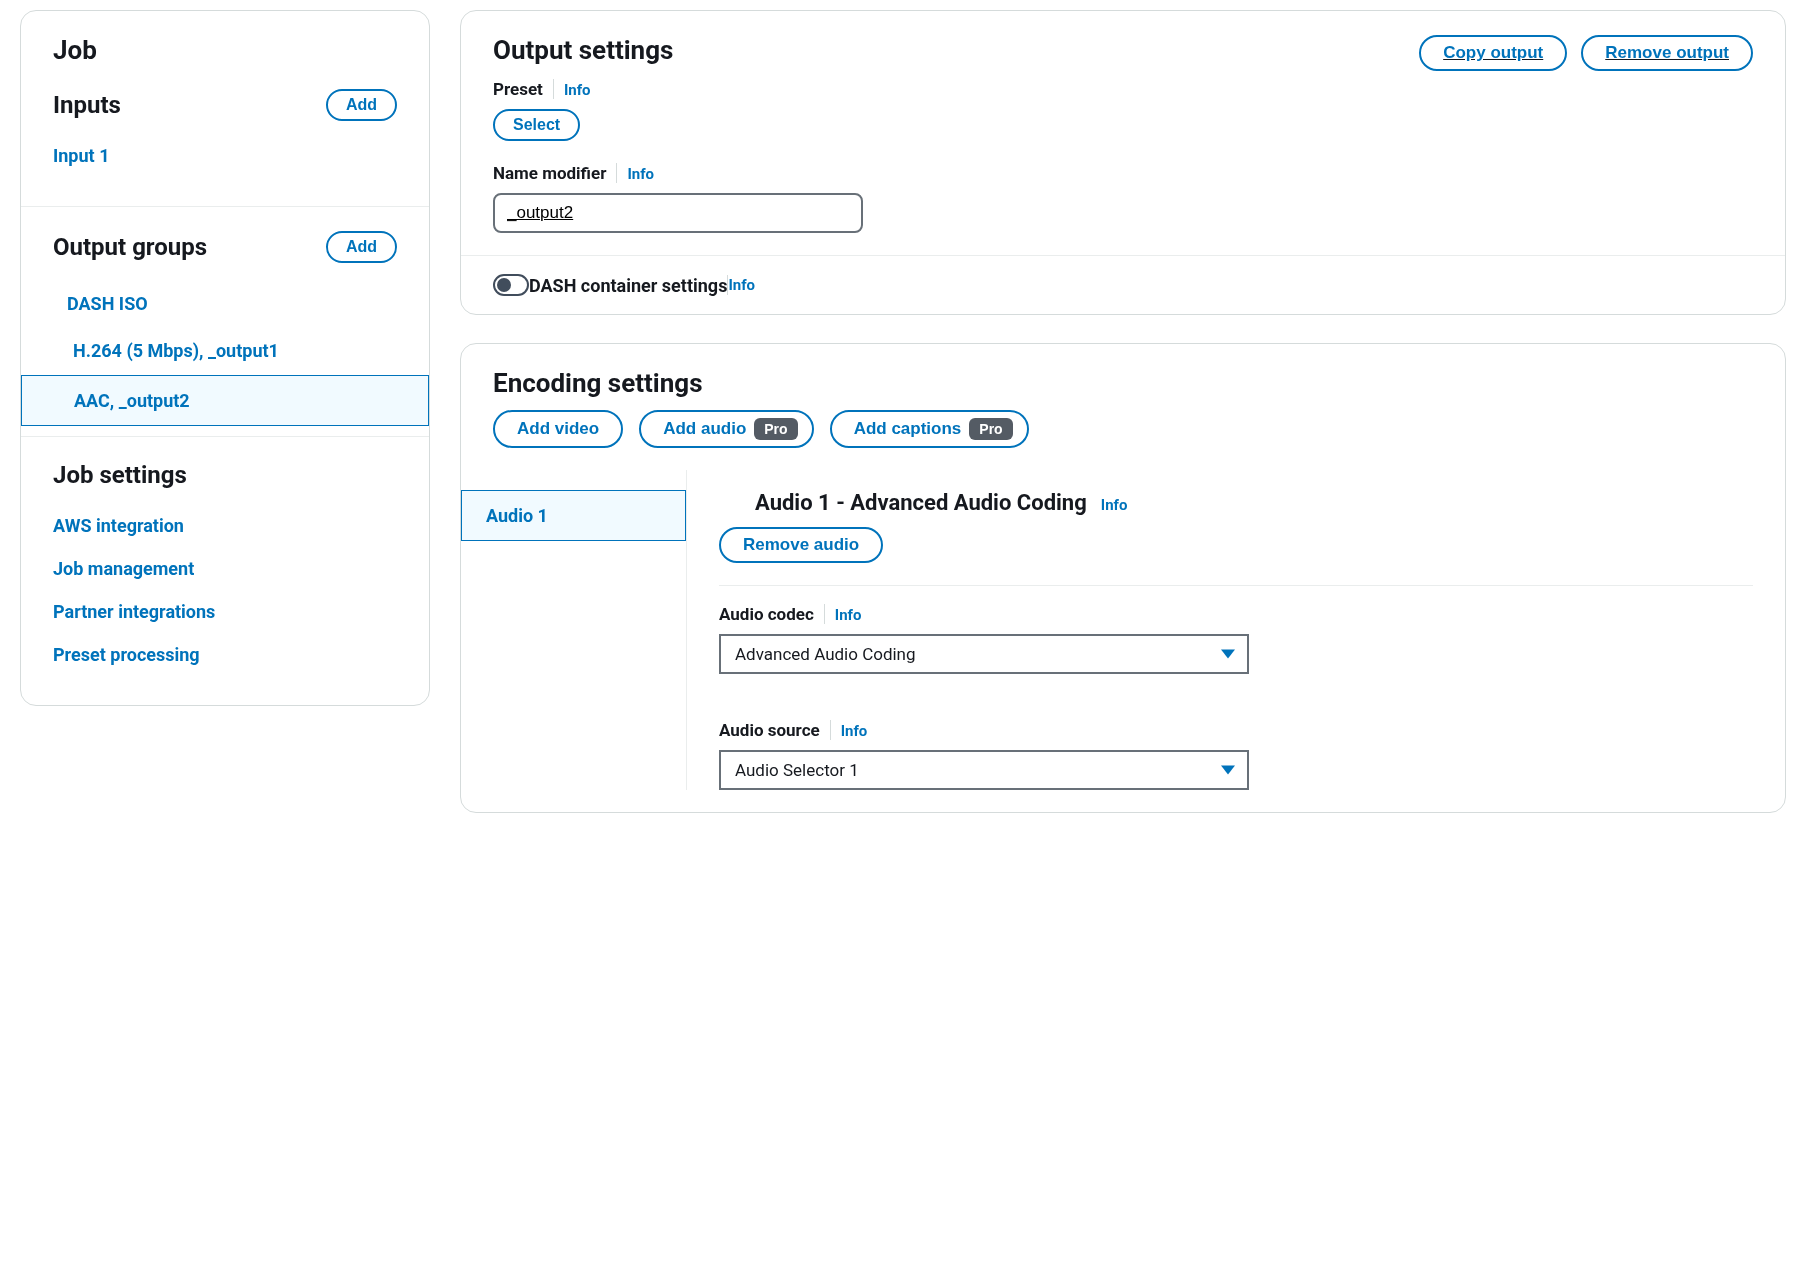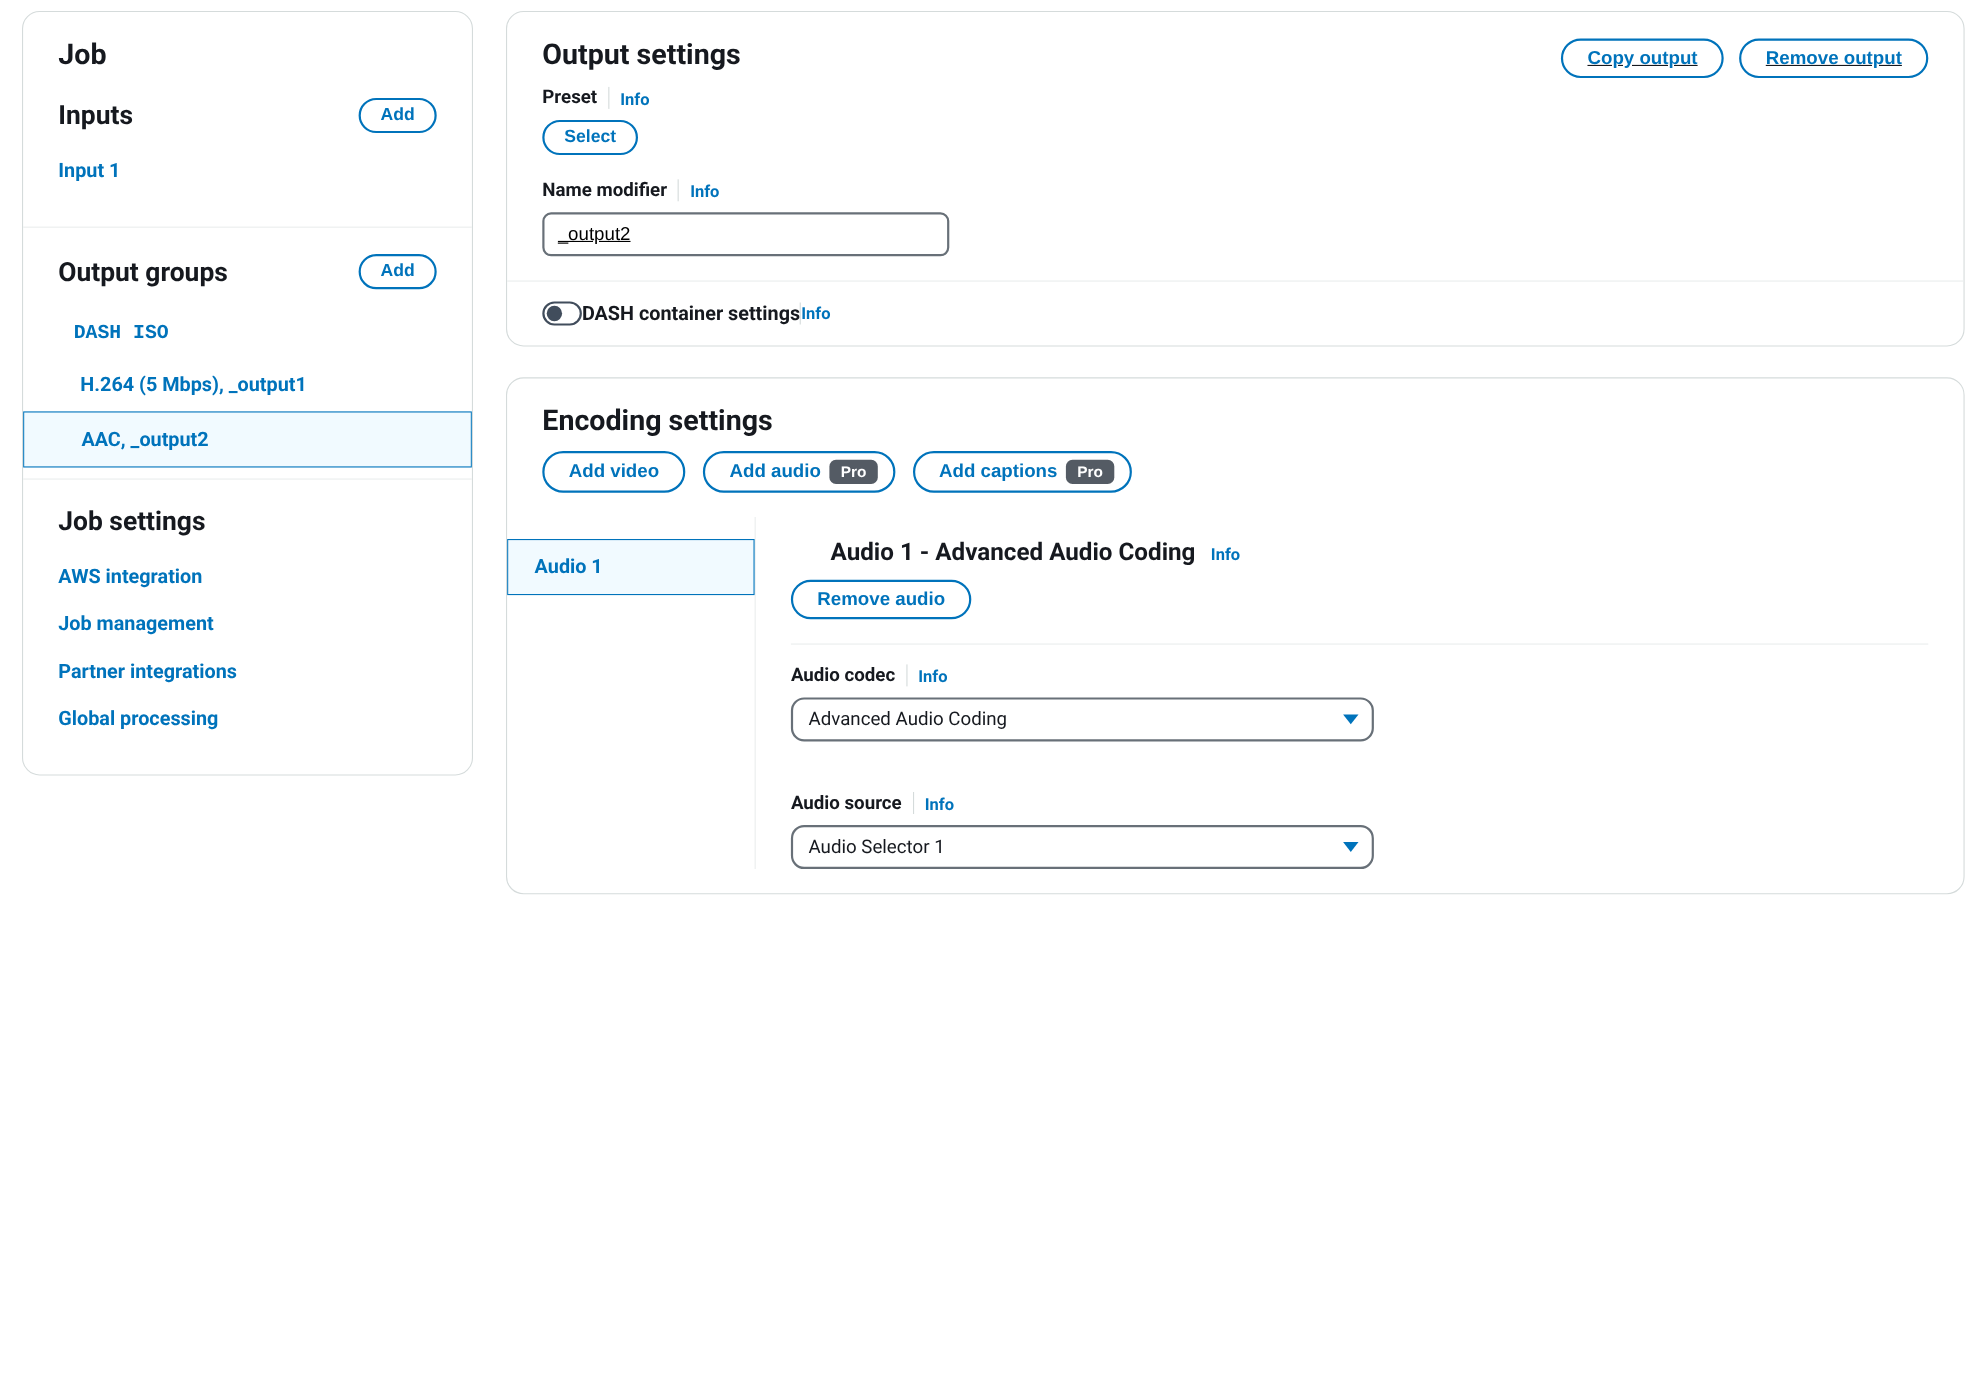--- a/index.html
+++ b/index.html
@@ -83,21 +83,20 @@
       padding: 6px 0;
       margin-bottom: 10px;
     }
     .output-item {
       color: #0073bb;
       font-size: 18px;
       font-weight: 700;
       cursor: pointer;
       padding: 12px 14px;
       margin-left: 0;
-      font-family: Liberation Mono, monospace;
     }
     .output-child {
       padding: 14px 14px 14px 20px;
       color: #0073bb;
       font-size: 18px;
       font-weight: 700;
       cursor: pointer;
     }
     .output-child.selected {
       background: #f1faff;
@@ -155,21 +154,21 @@
       text-decoration: underline;
     }
     .select-field {
       position: relative;
       width: 530px;
     }
     .select-input {
       width: 100%;
       padding: 8px 40px 8px 14px;
       border: 2px solid #687078;
-      border-radius: 12px;
+      border-radius: 0;
       font-size: 17px;
       background: #fff;
       cursor: pointer;
       text-align: left;
     }
     .select-caret {
       position: absolute;
       right: 14px;
       top: 50%;
       transform: translateY(-50%);
@@ -299,21 +298,21 @@
         <div class="output-item">DASH ISO</div>
         <div class="output-child">H.264 (5 Mbps), _output1</div>
         <div class="output-child selected">AAC, _output2</div>
       </div>
 
       <div class="panel-section">
         <h2 class="section-title" style="margin-bottom:20px;">Job settings</h2>
         <a class="link-item">AWS integration</a>
         <a class="link-item">Job management</a>
         <a class="link-item">Partner integrations</a>
-        <a class="link-item">Global processing</a>
+        <a class="link-item">Preset processing</a>
       </div>
     </div>
   </div>
 
   <div class="main">
 
     <div class="panel">
       <div class="panel-header">
         <h1>Output settings</h1>
         <div class="header-buttons">

